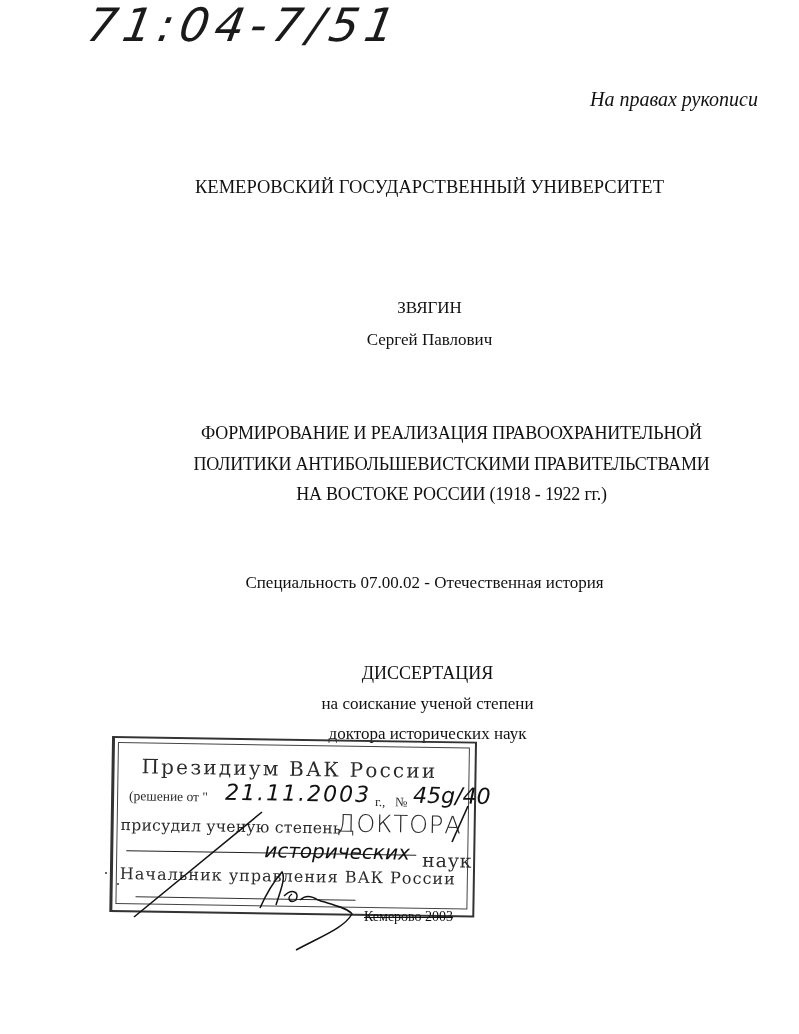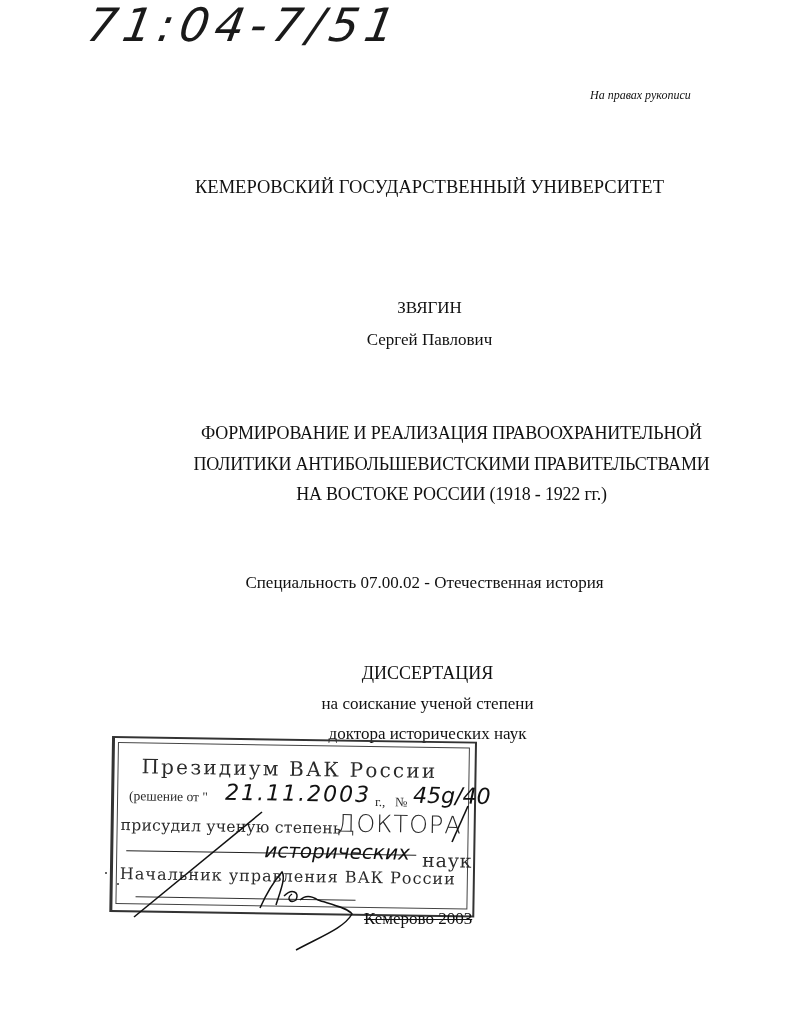--- a/index.html
+++ b/index.html
@@ -17,35 +17,35 @@
     }
     .archive-num {
       left: 88px; top: -2px;
       font-size: 46px;
       letter-spacing: 6px;
       transform: skewX(-10deg);
       color: #1a1a1a;
     }
     .rights {
       left: 590px; top: 88px;
-      font-size: 12px; font-style: italic;
+      font-size: 20px; font-style: italic;
     }
     .center { left: 0; width: 799px; text-align: center; }
     .univ { top: 177px; font-size: 18.5px; left: 30px; }
     .surname { top: 298px; font-size: 17px; left: 30px; }
     .name { top: 330px; font-size: 17px; left: 30px; }
     .title-line { font-size: 18px; left: 52px; letter-spacing: -0.2px; }
     .t1 { top: 423px; }
     .t2 { top: 454px; }
     .t3 { top: 484px; }
     .spec { top: 573px; font-size: 17px; left: 25px; }
     .diss { top: 663px; font-size: 18px; left: 28px; }
     .deg1 { top: 694px; font-size: 17px; left: 28px; }
     .deg2 { top: 724px; font-size: 17px; left: 28px; }
-    .city { left: 364px; top: 909px; font-size: 17px; text-decoration: line-through; text-decoration-thickness: 1px; }
+    .city { left: 364px; top: 909px; font-size: 14px; text-decoration: line-through; text-decoration-thickness: 1px; }
 
     
     .stamp {
       left: 118px; top: 740px; width: 352px; height: 166px;
       transform: rotate(0.9deg);
       transform-origin: top left;
       font-family: "DejaVu Serif", "Liberation Serif", serif;
       color: #2a2a2a;
     }
     .stamp-border-outer {

